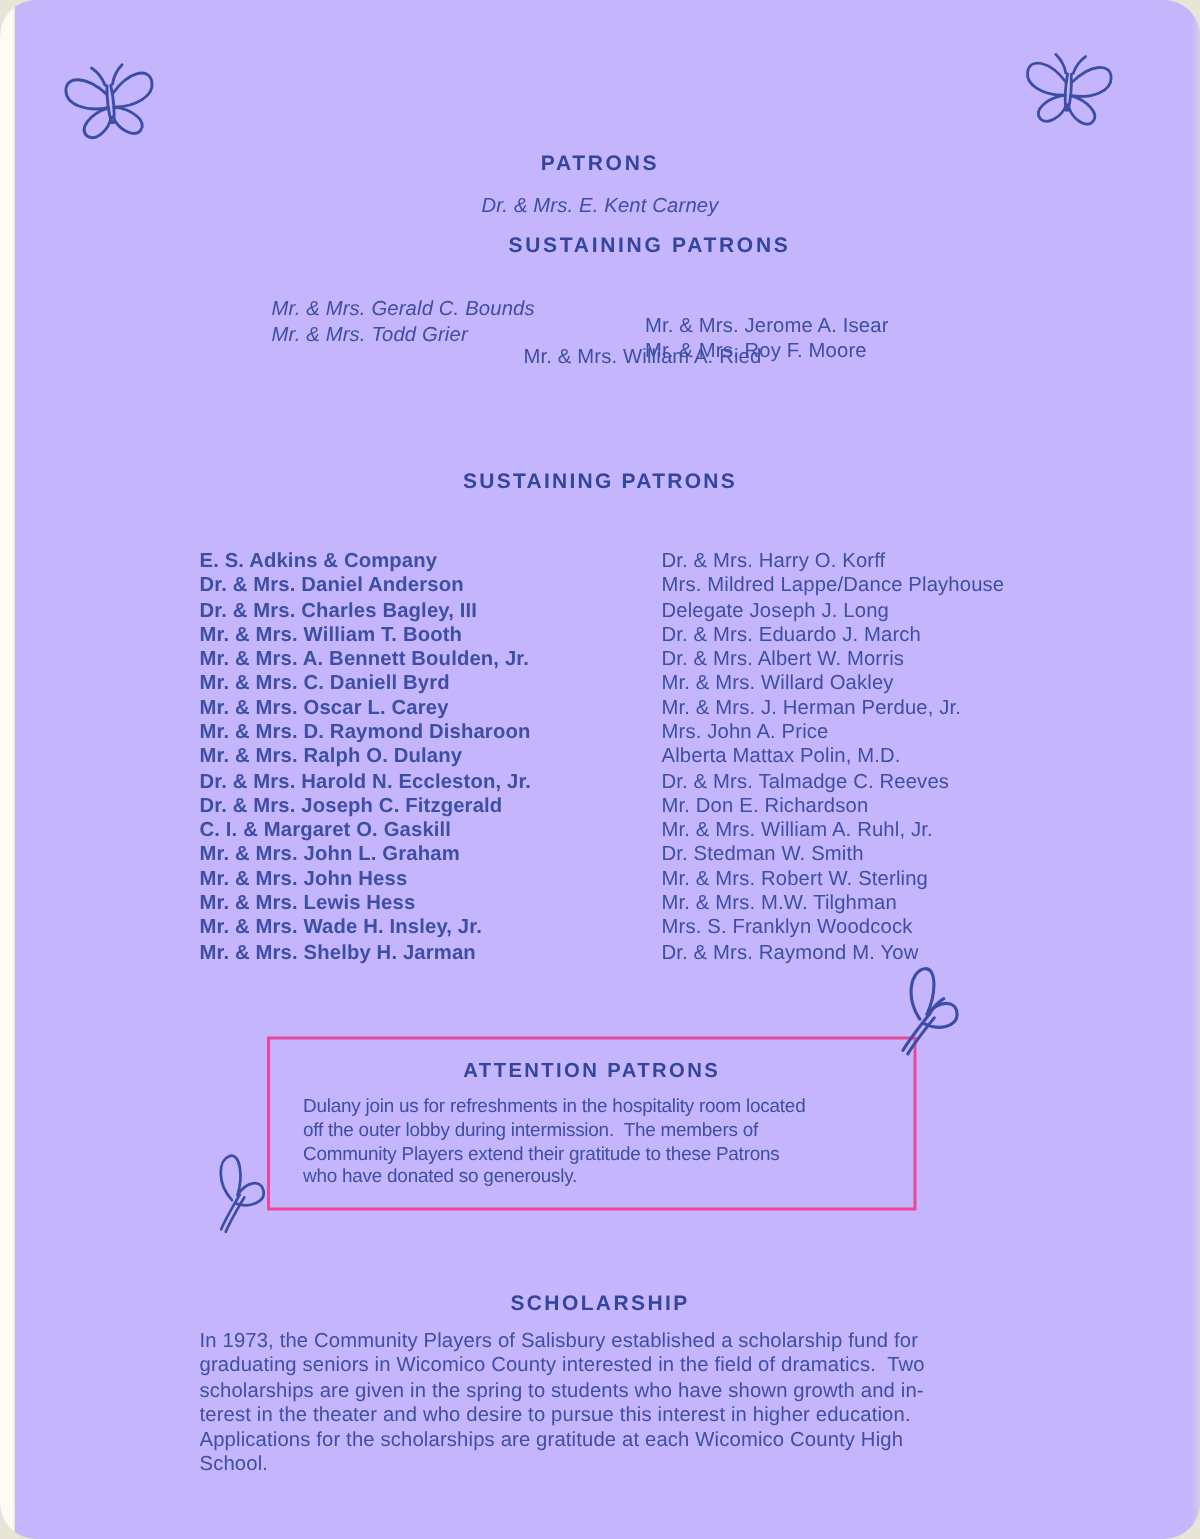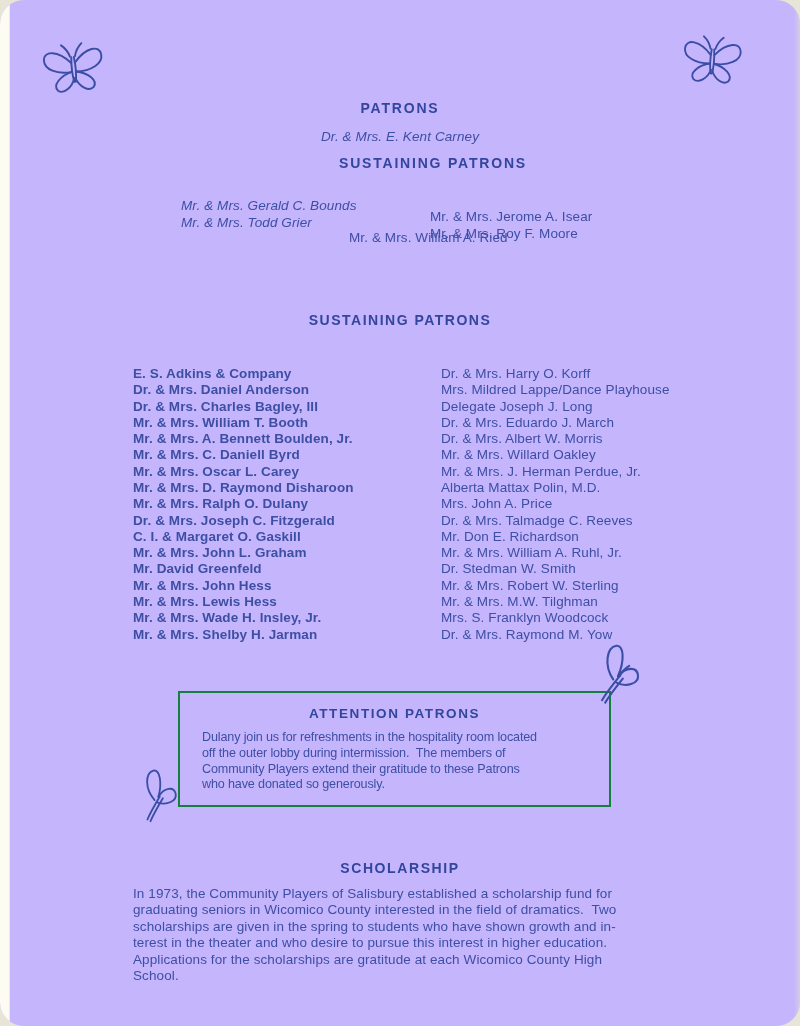--- a/index.html
+++ b/index.html
@@ -40,21 +40,21 @@
   #sustain-center{position:absolute;left:349px;top:230px;}
 
   #associate-heading{top:312px;letter-spacing:1.5px;}
   .assoc-col{position:absolute;line-height:16.28px;}
   #assoc-left{left:133px;top:366px;font-weight:bold;}
   #assoc-right{left:441px;top:366px;}
   .assoc-col > div, .sustain-col > div{white-space:pre;}
 
   .attention-box{
     position:absolute;left:178px;top:691px;width:429px;height:112px;
-    border:2px solid #15803d;
+    border:2px solid #ec4899;
   }
   .box-heading{
     margin-top:13px;text-align:center;font-weight:bold;
     font-size:13.5px;letter-spacing:1.6px;color:#33459c;
   }
   .attention-body{
     margin:9px 0 0 22px;
     font-size:12.6px;line-height:15.8px;letter-spacing:-.15px;
   }
   .attention-body > div{white-space:pre;}
@@ -143,40 +143,40 @@
 
   <div>E. S. Adkins &amp; Company</div>
       <div>Dr. &amp; Mrs. Daniel Anderson</div>
       <div>Dr. &amp; Mrs. Charles Bagley, III</div>
       <div>Mr. &amp; Mrs. William T. Booth</div>
       <div>Mr. &amp; Mrs. A. Bennett Boulden, Jr.</div>
       <div>Mr. &amp; Mrs. C. Daniell Byrd</div>
       <div>Mr. &amp; Mrs. Oscar L. Carey</div>
       <div>Mr. &amp; Mrs. D. Raymond Disharoon</div>
       <div>Mr. &amp; Mrs. Ralph O. Dulany</div>
+      <div>Dr. &amp; Mrs. Harold N. Eccleston, Jr.</div>
       <div>Dr. &amp; Mrs. Joseph C. Fitzgerald</div>
       <div>C. I. &amp; Margaret O. Gaskill</div>
       <div>Mr. &amp; Mrs. John L. Graham</div>
-      <div>Mr. David Greenfeld</div>
       <div>Mr. &amp; Mrs. John Hess</div>
       <div>Mr. &amp; Mrs. Lewis Hess</div>
       <div>Mr. &amp; Mrs. Wade H. Insley, Jr.</div>
       <div>Mr. &amp; Mrs. Shelby H. Jarman</div>
     </div>
   <div id="assoc-right" class="assoc-col txt">
 
   <div>Dr. &amp; Mrs. Harry O. Korff</div>
       <div>Mrs. Mildred Lappe/Dance Playhouse</div>
       <div>Delegate Joseph J. Long</div>
       <div>Dr. &amp; Mrs. Eduardo J. March</div>
       <div>Dr. &amp; Mrs. Albert W. Morris</div>
       <div>Mr. &amp; Mrs. Willard Oakley</div>
       <div>Mr. &amp; Mrs. J. Herman Perdue, Jr.</div>
+      <div>Mrs. John A. Price</div>
       <div>Alberta Mattax Polin, M.D.</div>
-      <div>Mrs. John A. Price</div>
       <div>Dr. &amp; Mrs. Talmadge C. Reeves</div>
       <div>Mr. Don E. Richardson</div>
       <div>Mr. &amp; Mrs. William A. Ruhl, Jr.</div>
       <div>Dr. Stedman W. Smith</div>
       <div>Mr. &amp; Mrs. Robert W. Sterling</div>
       <div>Mr. &amp; Mrs. M.W. Tilghman</div>
       <div>Mrs. S. Franklyn Woodcock</div>
       <div>Dr. &amp; Mrs. Raymond M. Yow</div>
     </div>
 

